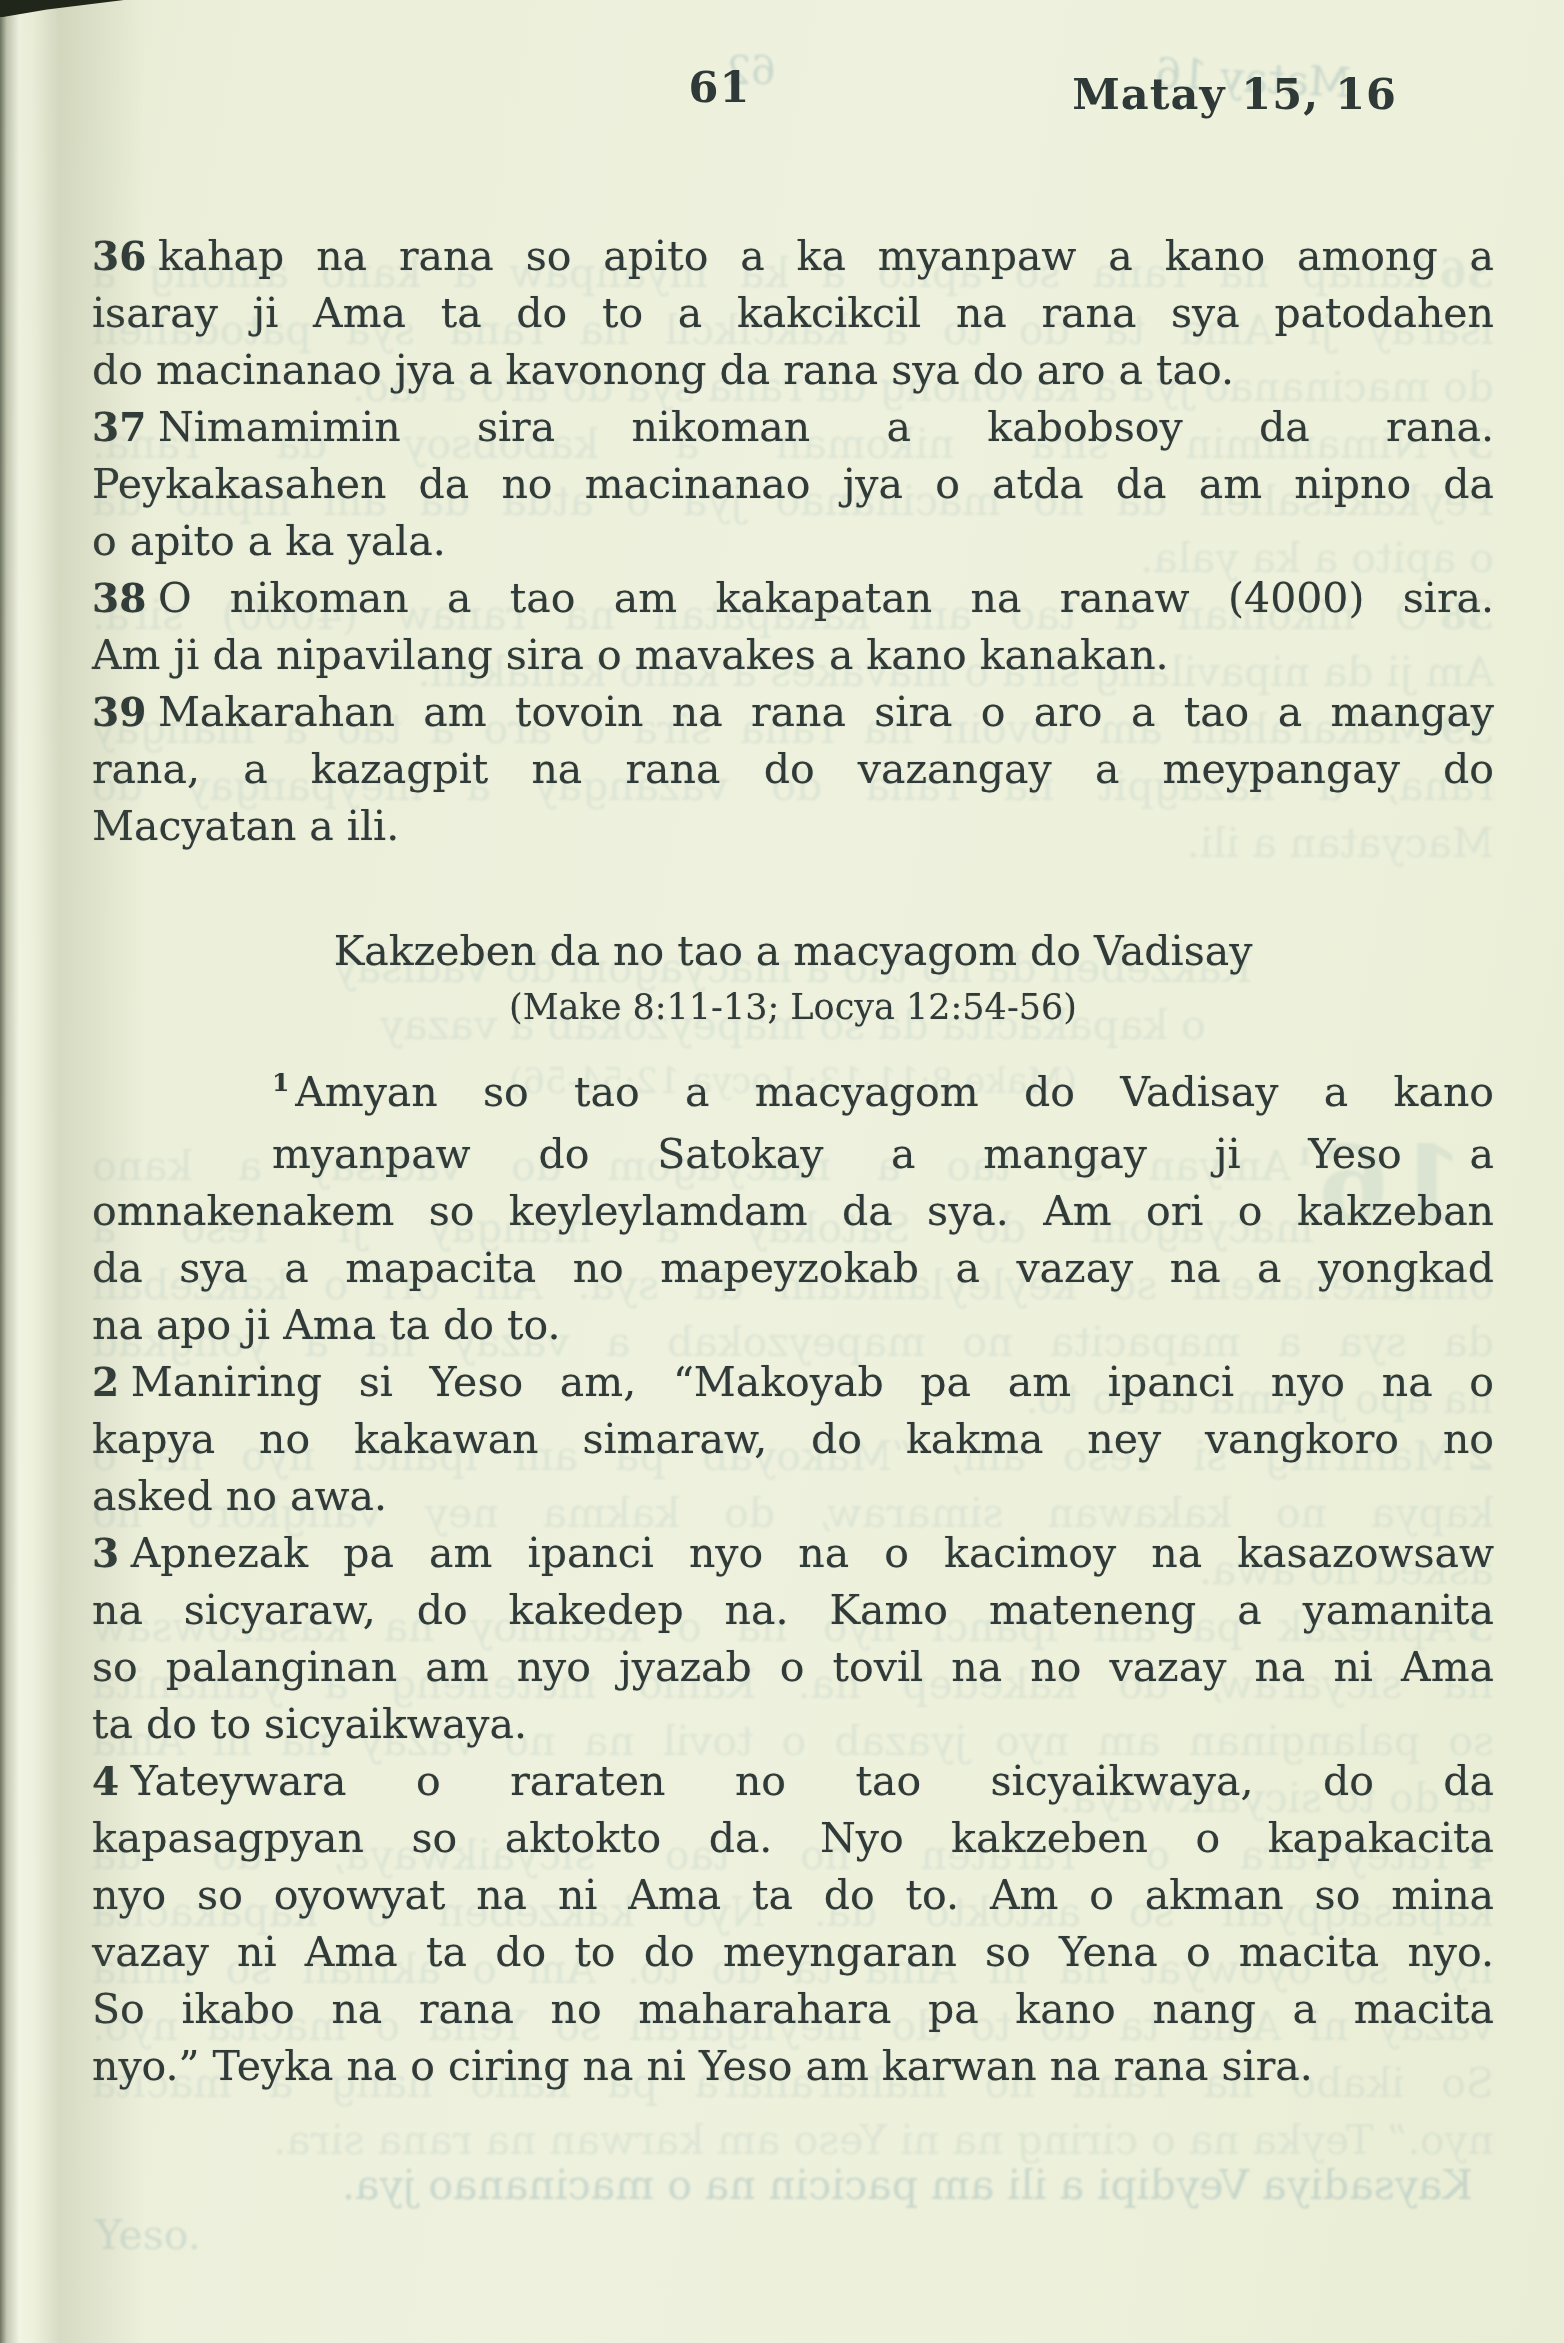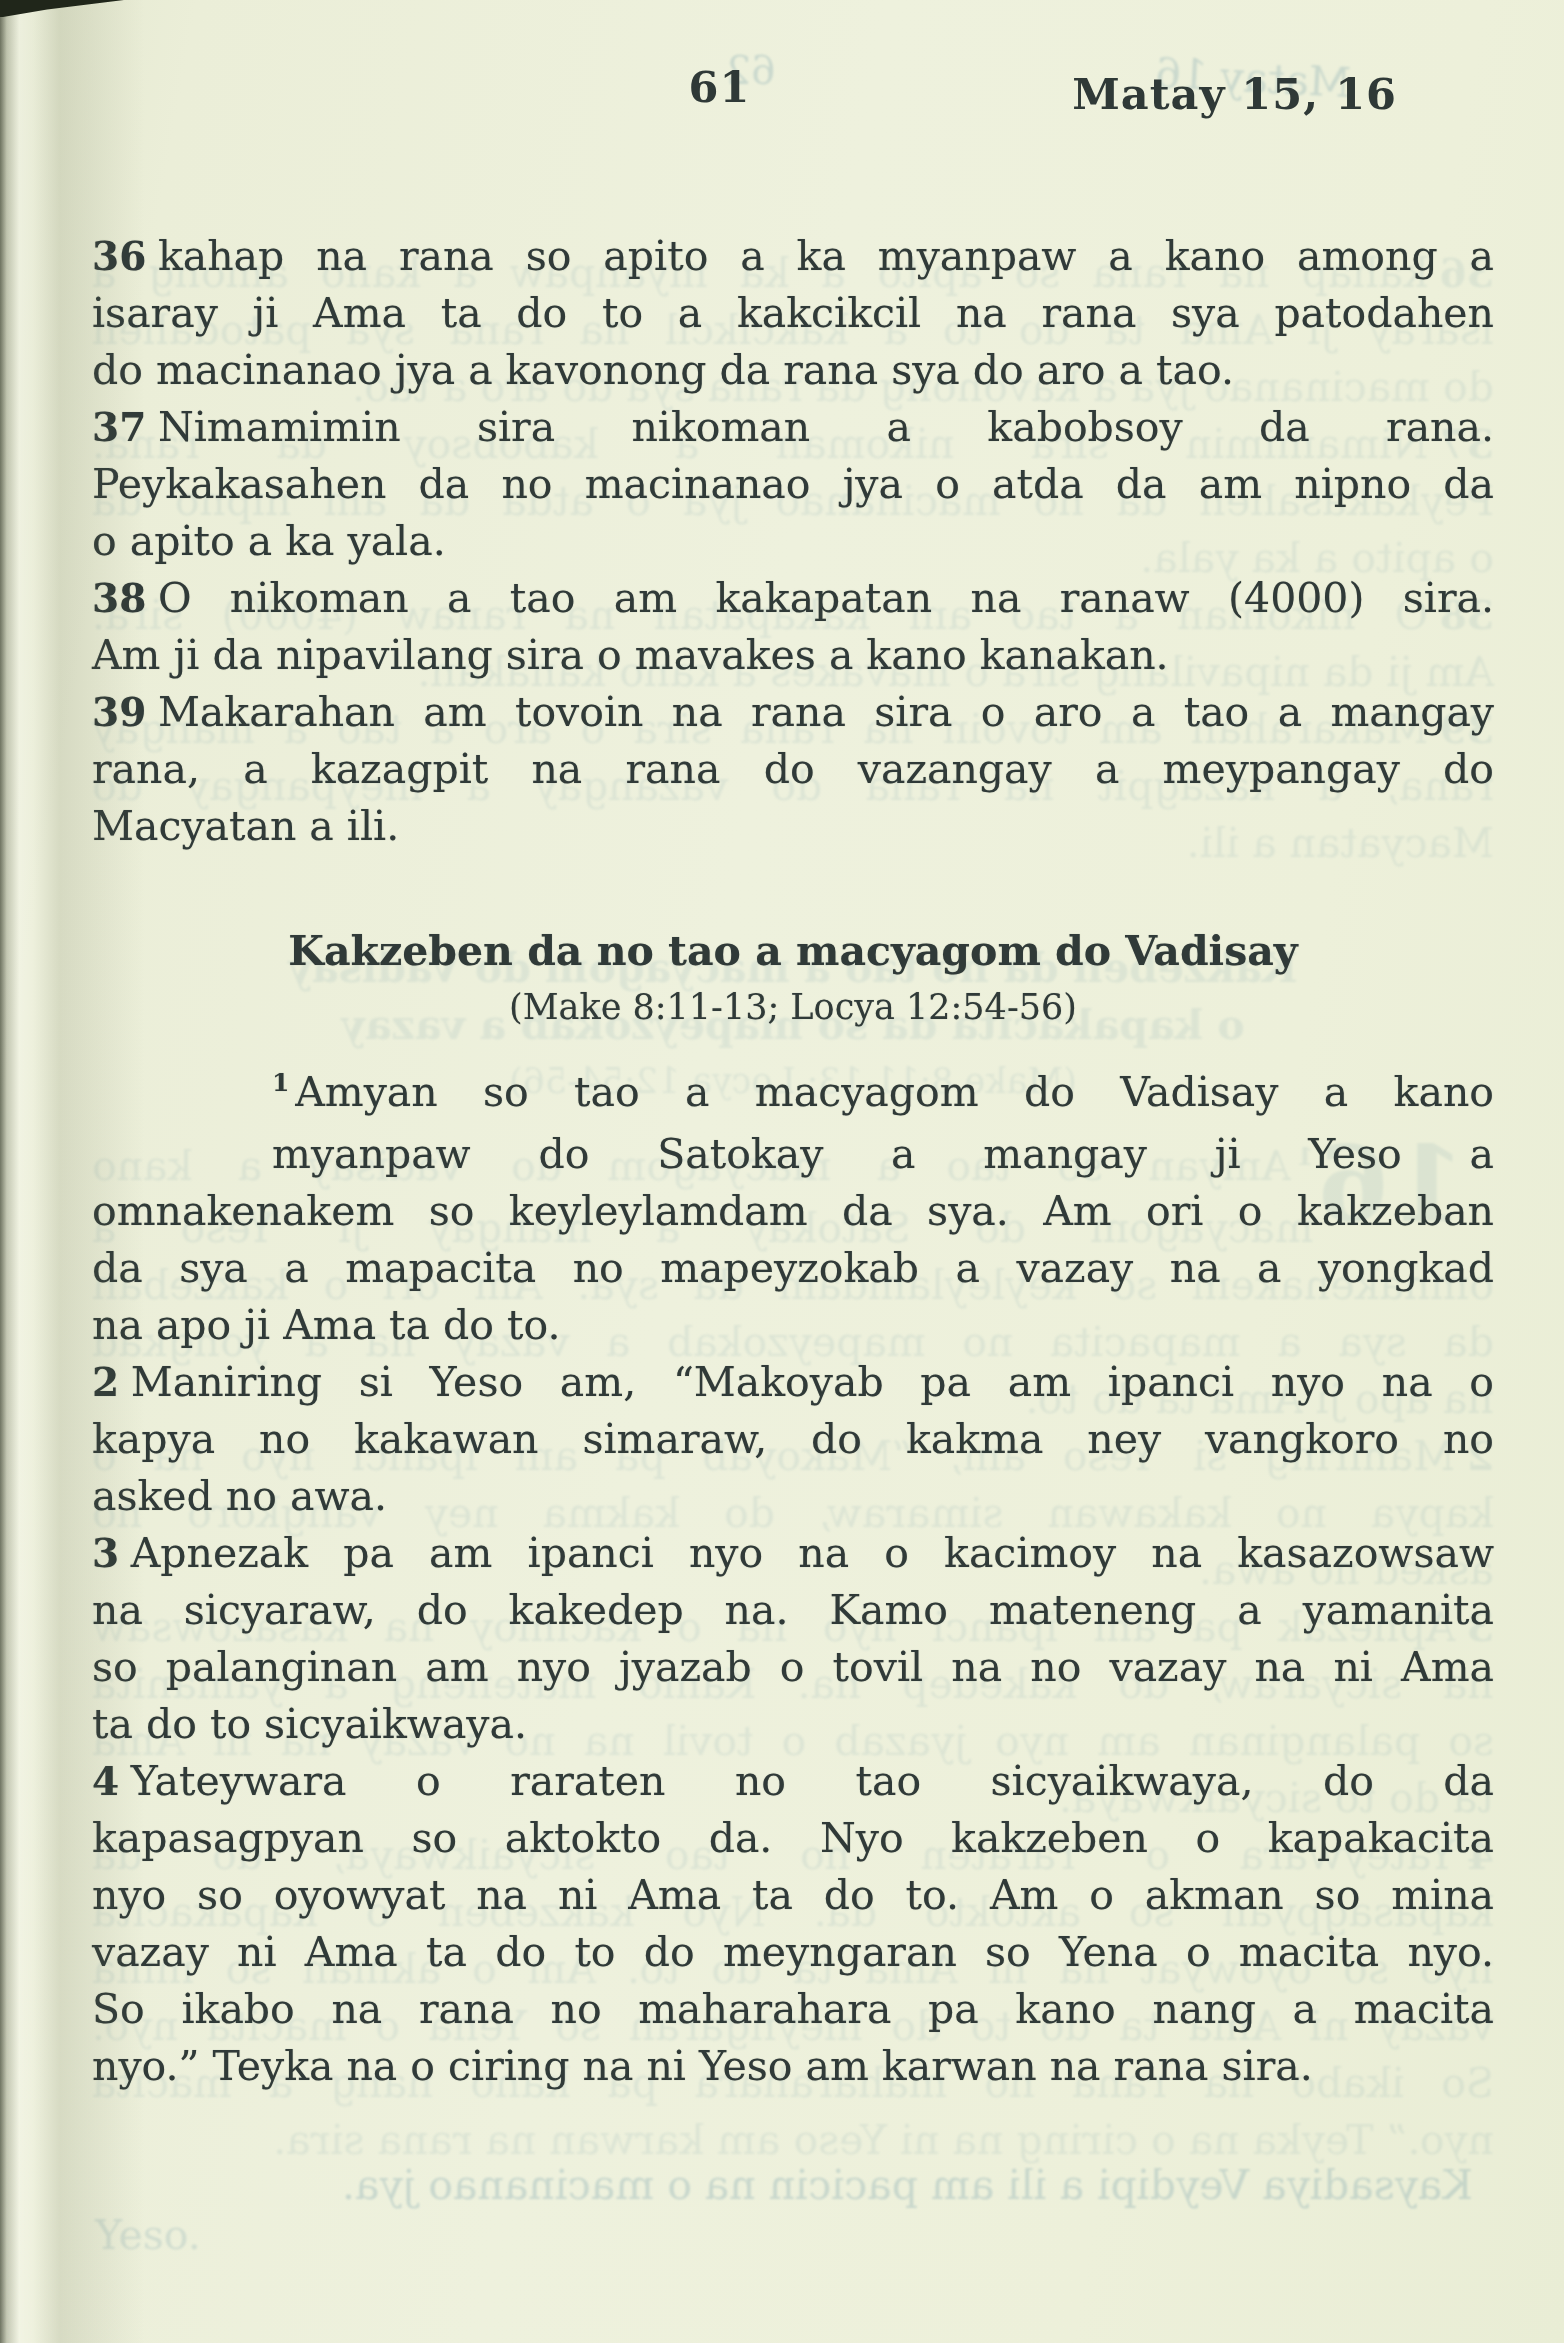--- a/index.html
+++ b/index.html
@@ -59,21 +59,21 @@
     font-size: 41px; line-height: 57px;
     text-align: justify; text-align-last: justify;
   }
   .line.last { text-align: left; text-align-last: left; }
   .line.indent { padding-left: 180px; }
 
   .vnum { font-weight: bold; font-size: 39px; margin-right: 11.6px; }
   .vnum.sup { font-size: 25px; position: relative; top: -15.4px; margin-right: 5.8px; }
 
   .heading-block { margin-top: 68px; }
-  .h-line { font-size: 41px; font-weight: bold; text-align: center; line-height: 57px; }
+  .h-line { font-size: 41px; font-weight: normal; text-align: center; line-height: 57px; }
   .h-ref  { font-size: 35px; text-align: center; line-height: 55px; }
 
   .chapter { margin-top: 29px; position: relative; }
   .dropcap {
     position: absolute; left: 29px; top: -1.9px;
     font-size: 104px; line-height: 98px; font-weight: bold; letter-spacing: 2.9px;
   }
 
   
   .bt { position: absolute; color: #7ba3ad; z-index: 1; pointer-events: none; }

